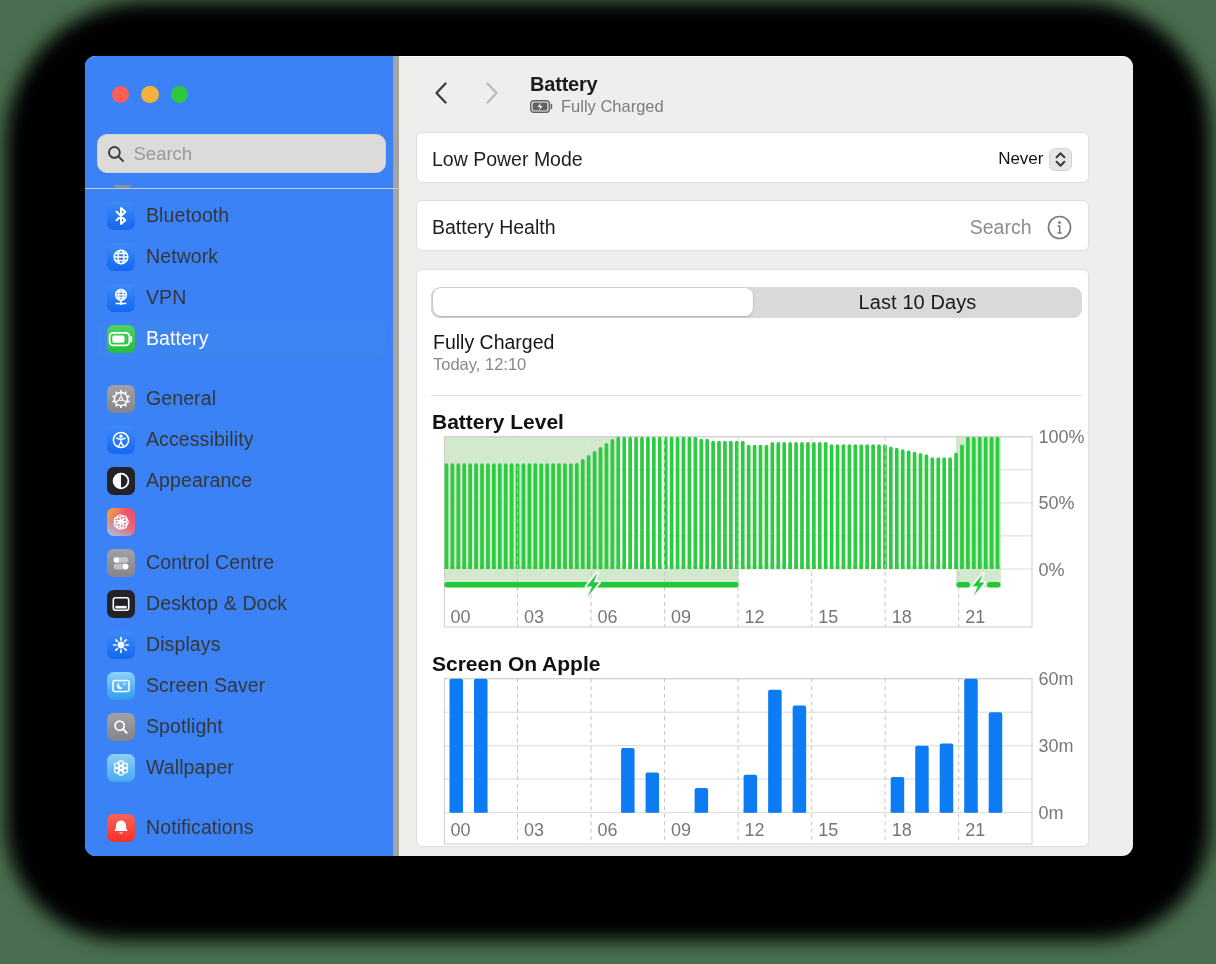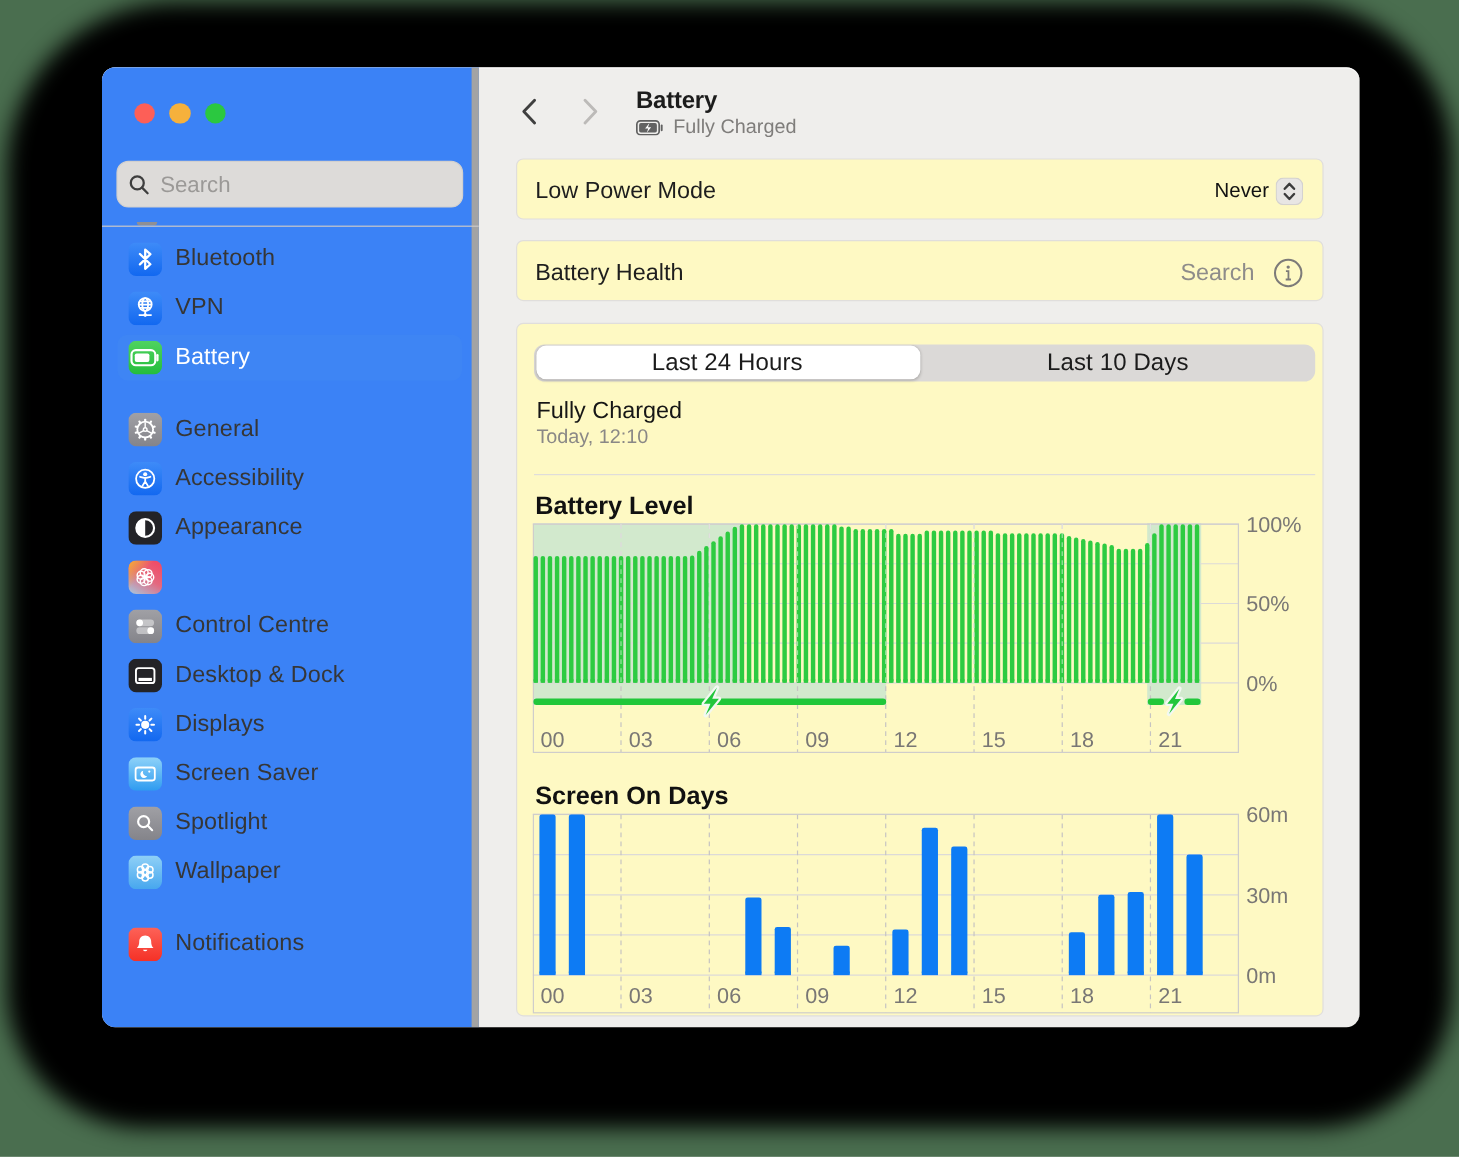--- a/index.html
+++ b/index.html
@@ -20,21 +20,21 @@
 .row .ric svg { display:block; }
 .row .rtx { margin-left:11px; font-size:19.5px; color:#363636; letter-spacing:0.1px; }
 .row.sel { position:relative; }
 .row.sel::before { content:''; position:absolute; left:0; right:0; top:1.5px; bottom:1.5px; background:#3e85f4; border-radius:8px; }
 .row.sel .ric, .row.sel .rtx { position:relative; }
 .row.sel .rtx { color:#fff; }
 .content { position:absolute; left:315px; top:0; width:733px; height:800px; }
 .nav { position:absolute; left:30px; top:24px; display:flex; }
 .title { position:absolute; left:130px; top:17px; font-size:20px; font-weight:bold; color:#1c1c1c; letter-spacing:-0.2px; }
 .subtitle { position:absolute; left:130px; top:41px; font-size:16.5px; color:#7f7d7b; display:flex; align-items:center; gap:7px; }
-.card { position:absolute; left:30px; width:673px; background:#fef9c3; border:1px solid #e0dedc; border-radius:6px; }
+.card { position:absolute; left:16px; width:673px; background:#ffffff; border:1px solid #e0dedc; border-radius:6px; }
 .c1 { top:75.5px; height:51.5px; }
 .c2 { top:143.5px; height:51.5px; }
 .c3 { top:212.5px; height:578.5px; }
 .rowlbl { position:absolute; left:15px; top:0; height:100%; padding-top:4px; display:flex; align-items:center; font-size:19.5px; color:#1e1e1e; letter-spacing:0; }
 .rright { position:absolute; right:16.5px; top:0; height:100%; padding-top:4px; display:flex; align-items:center; gap:5px; }
 .never { font-size:17px; color:#121212; }
 .normal { font-size:19.5px; color:#8e8c8a; margin-right:10px; }
 .seg { position:absolute; left:14px; top:17px; width:651px; height:31px; background:#dbd9d7; border-radius:9px; }
 .seg .white { position:absolute; left:1.5px; top:1.4px; width:320px; height:28.2px; background:#fff; border-radius:8px;
   box-shadow:0 1px 2.5px rgba(0,0,0,0.18), 0 0 0 0.5px rgba(0,0,0,0.04); }
@@ -82,20 +82,39 @@
           <div class="ric">
             <svg width="28" height="28" viewBox="0 0 28 28">
               <defs>
                 <linearGradient id="bl" x1="0" y1="0" x2="0" y2="1">
                   <stop offset="0" stop-color="#3e8bf8"></stop>
                   <stop offset="1" stop-color="#1268f0"></stop>
                 </linearGradient>
               </defs>
               <rect x="0" y="0" width="28" height="28" rx="6.5" fill="url(#bl)"></rect>
               <g fill="none" stroke="#fff" stroke-width="1.5">
+                <circle cx="14" cy="14.0" r="6.8"></circle>
+                <ellipse cx="14" cy="14.0" rx="3.06" ry="6.8"></ellipse>
+                <path d="M7.2 14.0 h13.6 M8.084 10.6 h11.831999999999999 M8.084 17.4 h11.831999999999999"></path>
+              </g>
+            </svg>
+          </div>
+          <div class="rtx">Network</div>
+        </div>
+<div class="row">
+          <div class="ric">
+            <svg width="28" height="28" viewBox="0 0 28 28">
+              <defs>
+                <linearGradient id="bl" x1="0" y1="0" x2="0" y2="1">
+                  <stop offset="0" stop-color="#3e8bf8"></stop>
+                  <stop offset="1" stop-color="#1268f0"></stop>
+                </linearGradient>
+              </defs>
+              <rect x="0" y="0" width="28" height="28" rx="6.5" fill="url(#bl)"></rect>
+              <g fill="none" stroke="#fff" stroke-width="1.5">
                 <circle cx="14" cy="10.8" r="5.4"></circle>
                 <ellipse cx="14" cy="10.8" rx="2.43" ry="5.4"></ellipse>
                 <path d="M8.6 10.8 h10.8 M9.302 8.100000000000001 h9.396 M9.302 13.5 h9.396"></path>
               </g>
               <path d="M14 16.3 V19.6 M8.6 19.6 H19.4" stroke="#fff" stroke-width="1.5" fill="none"></path>
               <circle cx="14" cy="19.6" r="1.5" fill="#fff" stroke="none"></circle>
             </svg>
           </div>
           <div class="rtx">VPN</div>
         </div>
@@ -360,28 +379,27 @@
           <svg width="25" height="25" viewBox="0 0 25 25" style="vertical-align:middle">
             <circle cx="12.5" cy="12.5" r="11" fill="none" stroke="#7d7b79" stroke-width="1.7"></circle>
             <circle cx="12.5" cy="7.6" r="1.4" fill="#7d7b79"></circle>
             <path d="M10.6 11 h2.1 v6.7 M10.4 17.9 h4.4" fill="none" stroke="#7d7b79" stroke-width="1.5"></path>
           </svg>
         </div>
     </div>
     <div class="card c3">
       <div class="seg">
         <div class="white"></div>
-        <div class="lab" style="left:0; width:322px;">Last 24 Hours</div>
         <div class="lab" style="left:322px; width:329px;">Last 10 Days</div>
       </div>
       <div class="fc">Fully Charged</div>
       <div class="today">Today, 12:10</div>
       <div class="c3sep"></div>
       <div class="ctitle" style="top:140px">Battery Level</div>
-      <div class="ctitle" style="top:382.5px">Screen On Days</div>
+      <div class="ctitle" style="top:382.5px">Screen On Apple</div>
     </div>
     <svg width="645" height="196" viewBox="0 0 645 196" style="position:absolute;left:44px;top:378px;overflow:visible">
         <rect x="0.5" y="2" width="173.1" height="133.0" fill="#d2e9cd"></rect>
         <rect x="0.5" y="135.0" width="294" height="18.4" fill="#d2e9cd"></rect>
         <rect x="512" y="1.8" width="45" height="151.7" fill="#d2e9cd"></rect>
         <line x1="0" y1="2.8" x2="588.5" y2="2.8" stroke="#dcdad8" stroke-width="1"></line>
         <line x1="0" y1="35.8" x2="588.5" y2="35.8" stroke="#dcdad8" stroke-width="1"></line>
         <line x1="0" y1="68.9" x2="588.5" y2="68.9" stroke="#dcdad8" stroke-width="1"></line>
         <line x1="0" y1="101.9" x2="588.5" y2="101.9" stroke="#dcdad8" stroke-width="1"></line>
         <line x1="0" y1="135.0" x2="588.5" y2="135.0" stroke="#dcdad8" stroke-width="1"></line>

